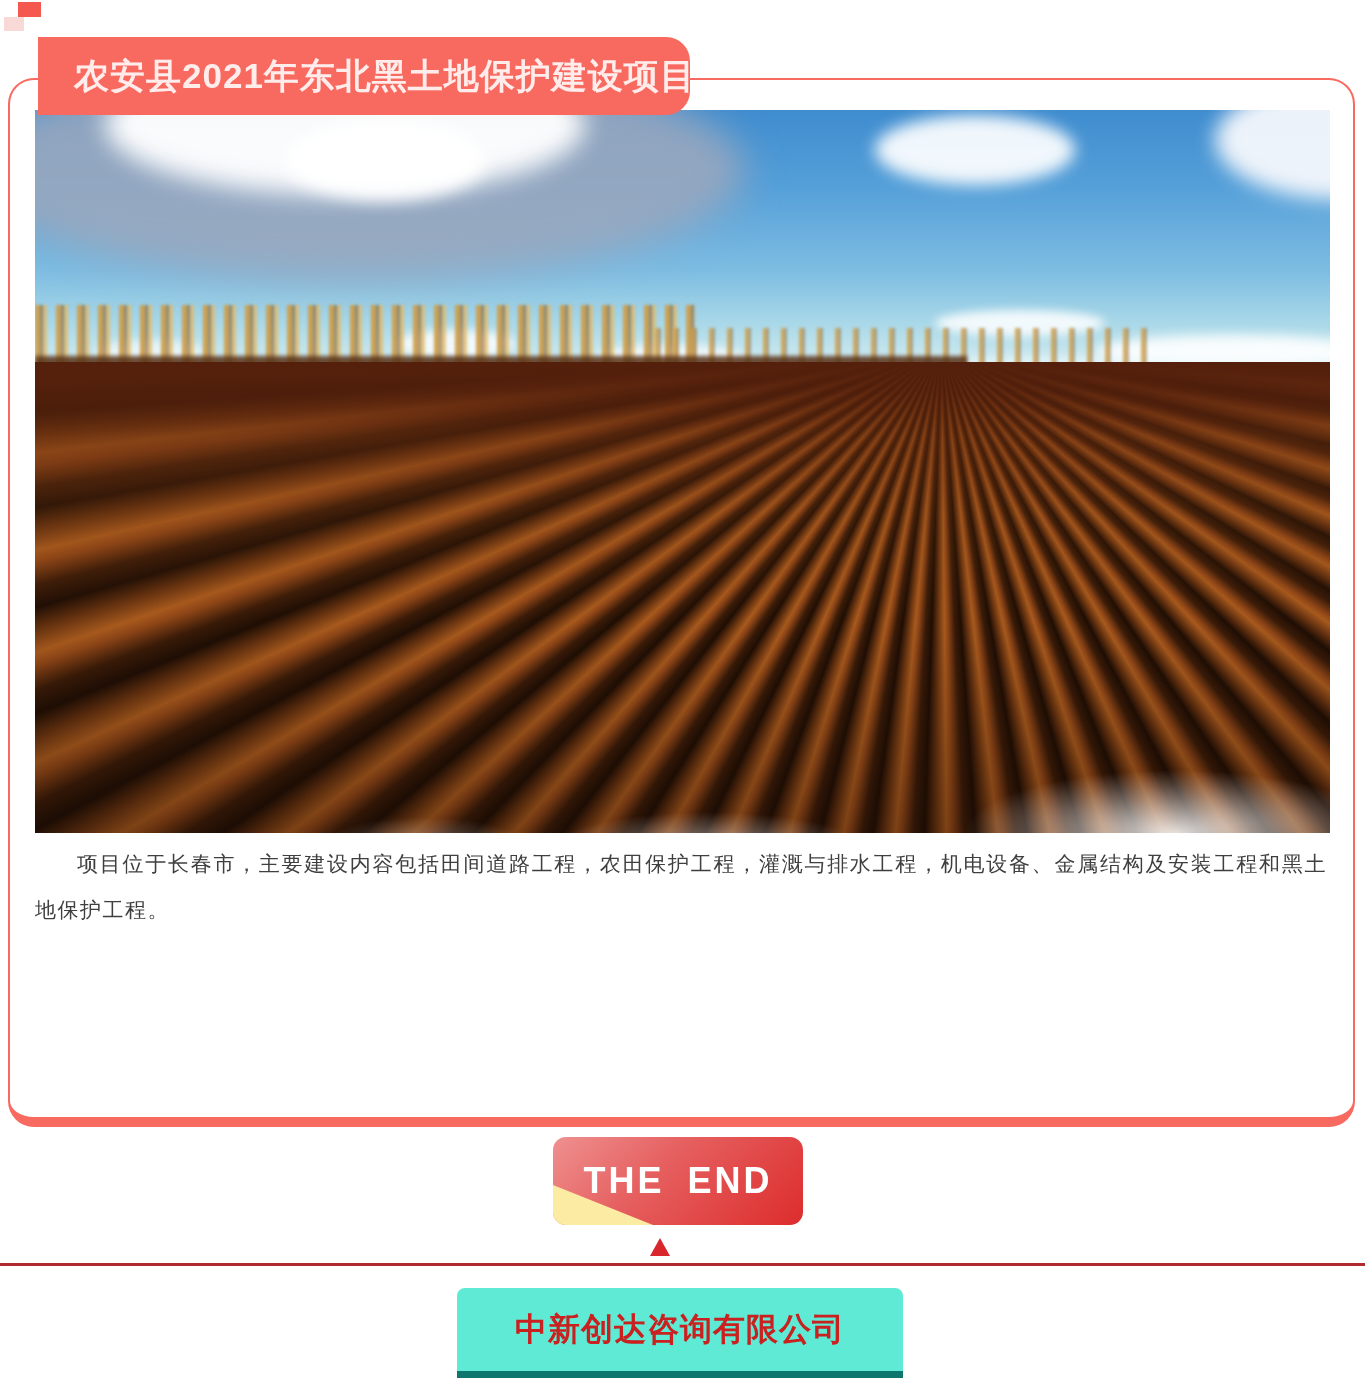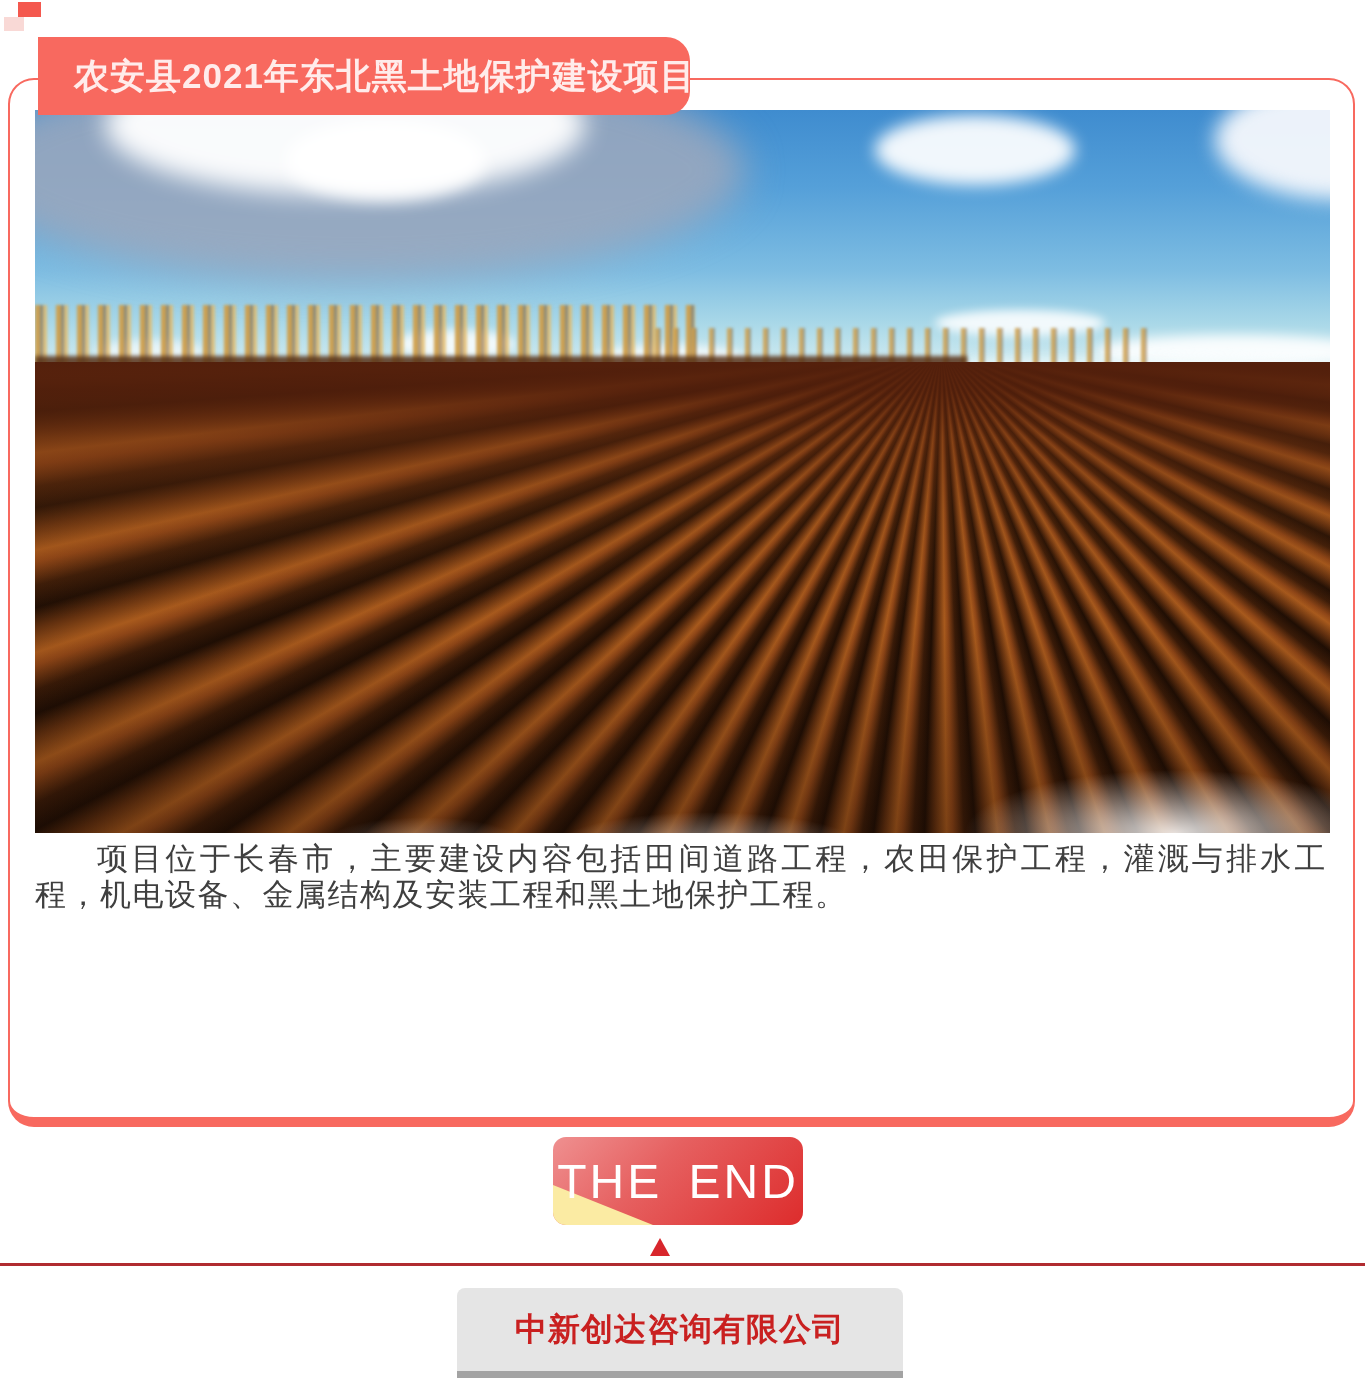--- a/index.html
+++ b/index.html
@@ -83,50 +83,50 @@
       radial-gradient(ellipse 220px 50px at 52% 103%, rgba(255,255,255,0.5), rgba(255,255,255,0) 70%),
       radial-gradient(ellipse 140px 36px at 30% 102%, rgba(255,255,255,0.3), rgba(255,255,255,0) 70%),
       linear-gradient(180deg, #54200c 0%, rgba(84,32,12,0.88) 6%,
         rgba(104,46,16,0.55) 16%, rgba(120,60,20,0.2) 32%,
         rgba(0,0,0,0) 55%, rgba(22,9,3,0.3) 100%);
   }
 
   
   .bodytext { left:35px; top:841px; width:1296px; color:#3f3f3f; }
   .bodytext p {
-    margin:0 4px 9px 0; font-size:31px; line-height:36px; letter-spacing:1.5px;
+    margin:0 4px 9px 0; font-size:21px; line-height:46px; letter-spacing:1.5px;
     text-indent:2em; text-align:justify;
   }
 
   
   .end-badge {
     left:553px; top:1137px; width:250px; height:88px; border-radius:13px;
     background:linear-gradient(135deg,#ef9090 0%,#e66060 40%,#dd2c2c 100%);
     overflow:hidden; display:flex; align-items:center; justify-content:center;
   }
   .wedge {
     position:absolute; left:0; bottom:0; width:100px; height:40px;
     background:#fbeba3; clip-path:polygon(0 0, 0 100%, 100% 100%);
   }
   .end-badge span {
-    position:relative; color:#ffffff; font-weight:normal; font-size:48px;
+    position:relative; color:#ffffff; font-weight:bold; font-size:36px;
     letter-spacing:3px; word-spacing:10px;
   }
 
   .up-triangle {
     left:650px; top:1238px; width:0; height:0;
     border-left:10px solid transparent; border-right:10px solid transparent;
     border-bottom:18px solid #d8262c;
   }
   .divider-line { left:0; top:1263px; width:1365px; height:3px; background:#b02b30; }
 
   
   .footer-box {
     left:457px; top:1288px; width:446px; height:83px; box-sizing:content-box;
-    background:#e5e5e5; border-bottom:7px solid #a3a3a3; border-radius:8px 8px 0 0;
+    background:#5eead4; border-bottom:7px solid #0f766e; border-radius:8px 8px 0 0;
     display:flex; align-items:center; justify-content:center;
   }
   .footer-box span { color:#c92020; font-size:32px; font-weight:bold; letter-spacing:1px; }
 </style>
 </head>
 <body>
 
 <div>
 
   <div class="abs deco-red"></div>

